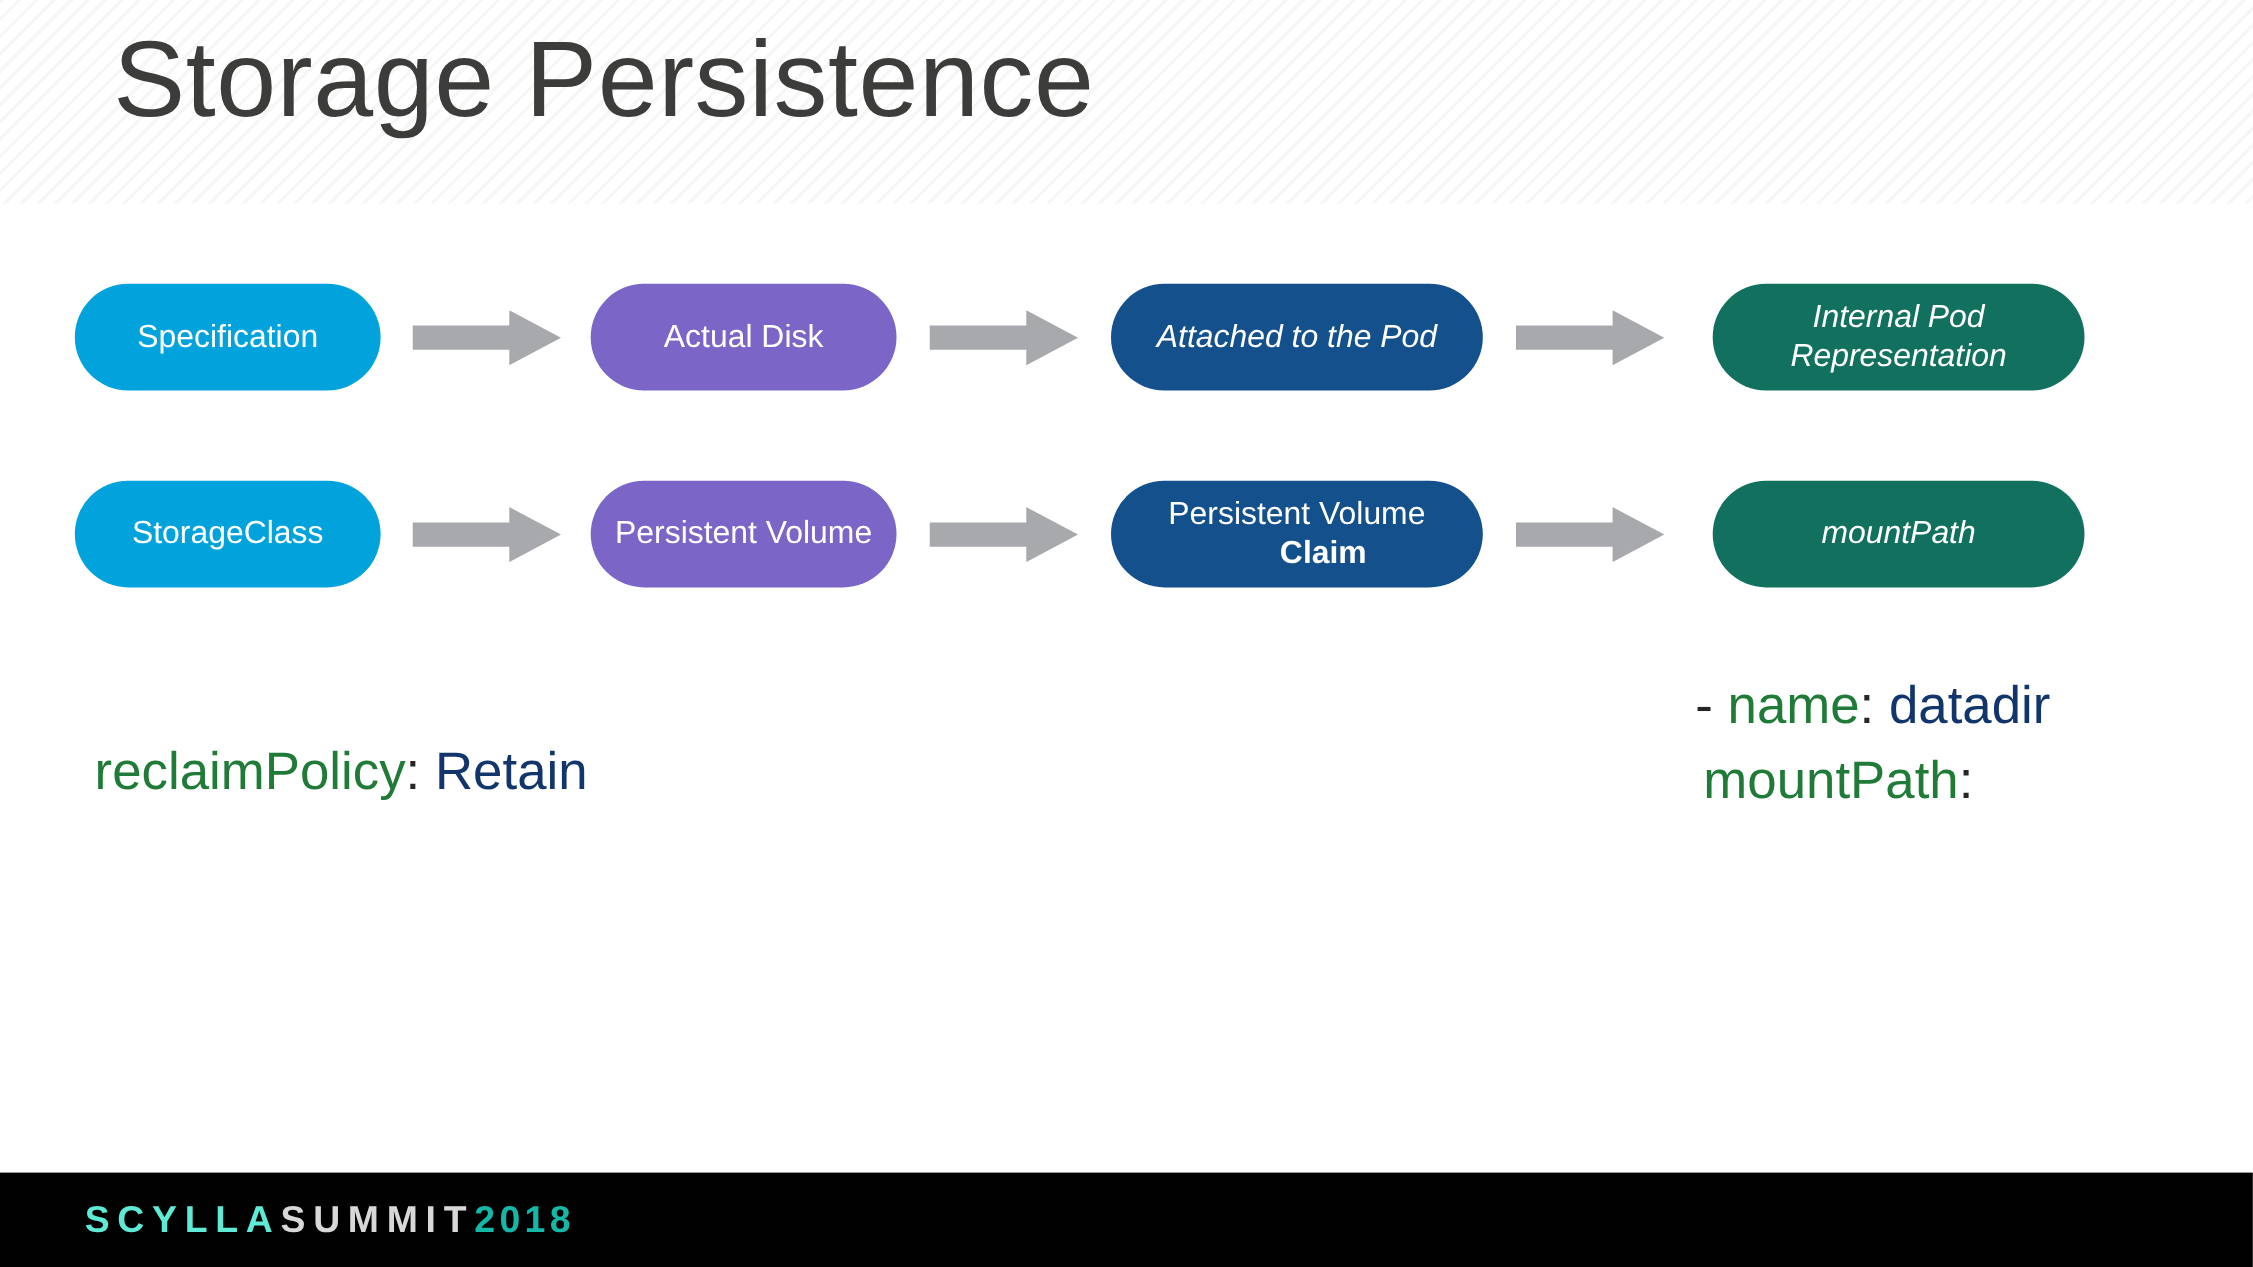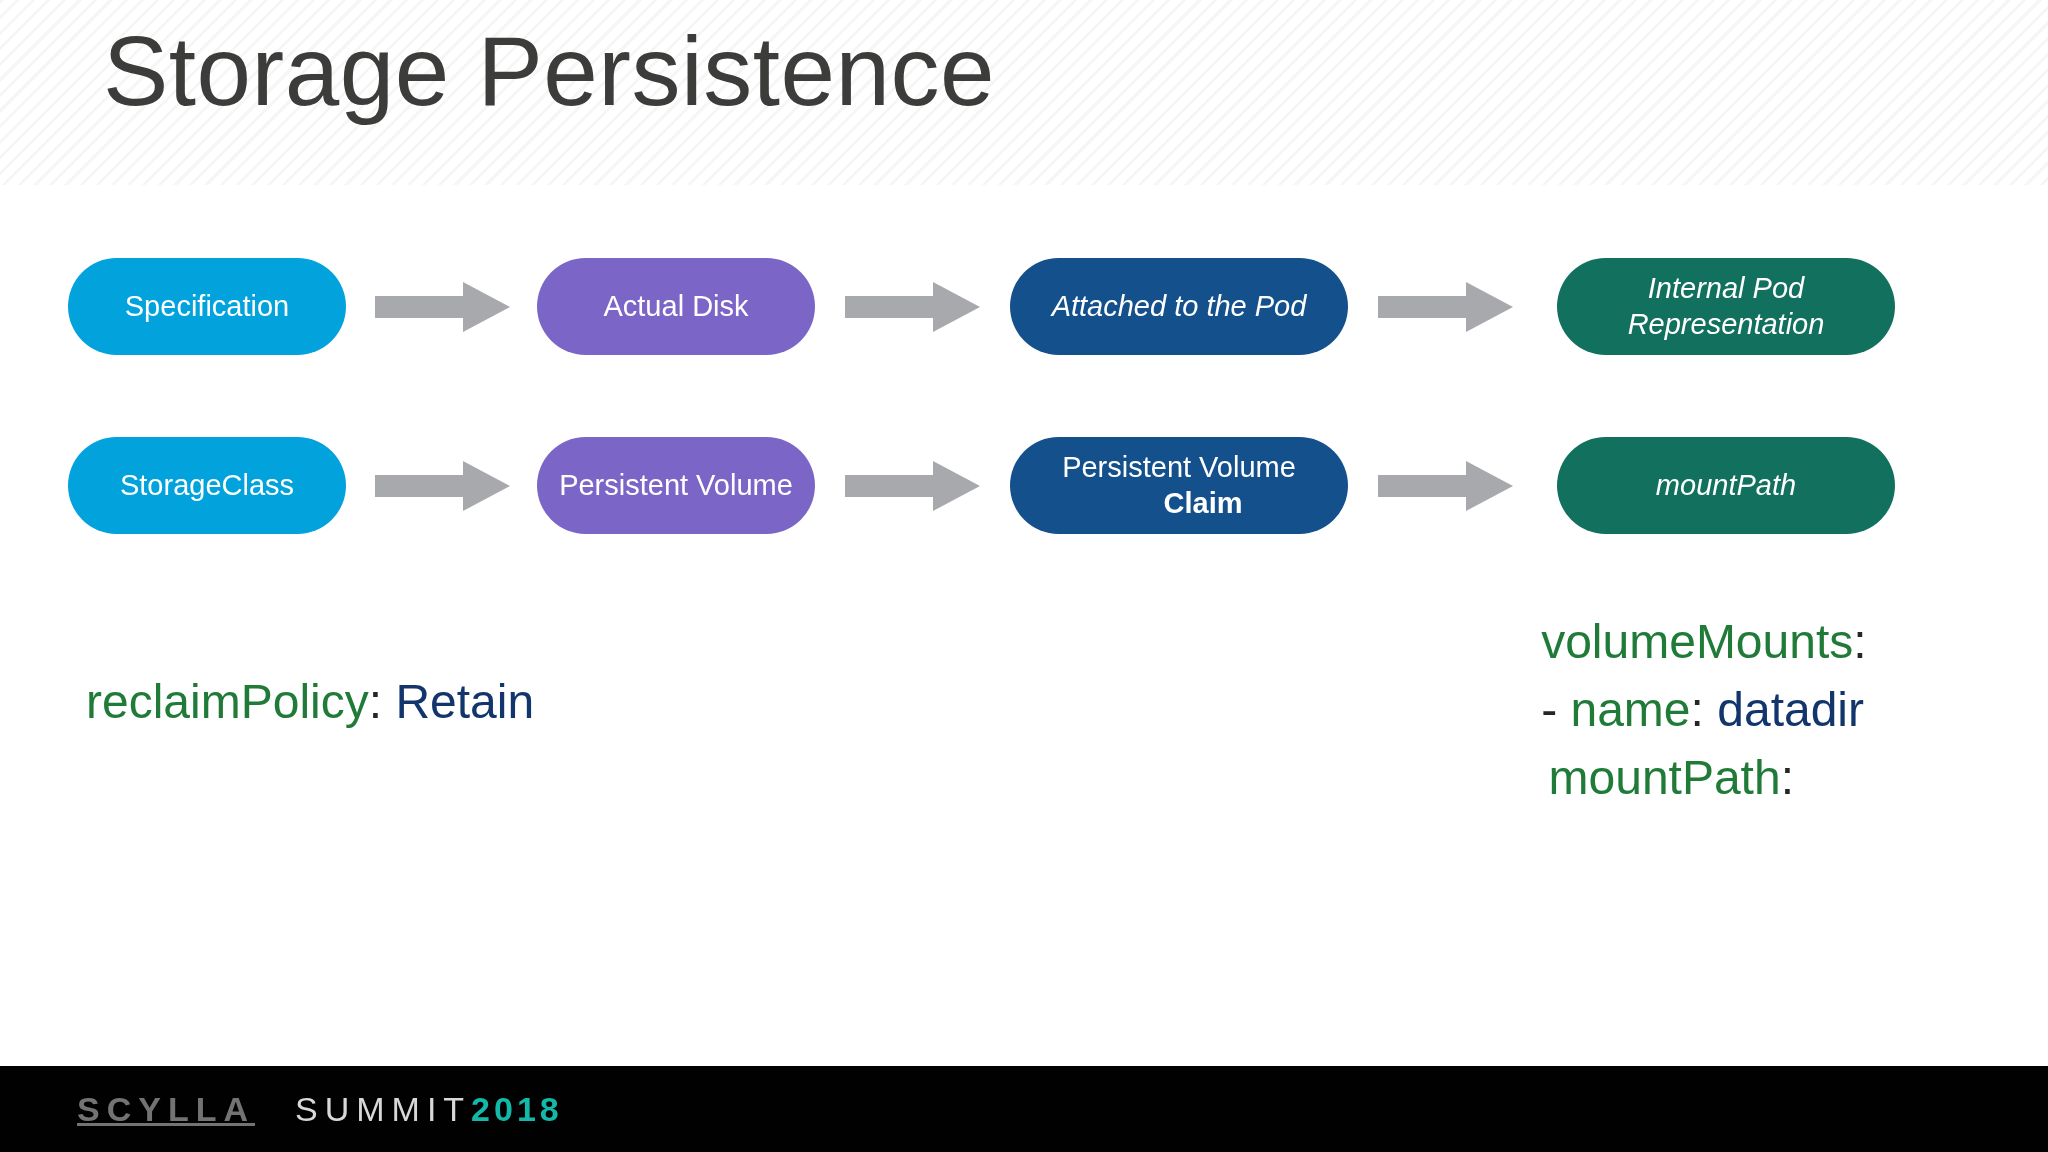--- a/index.html
+++ b/index.html
@@ -127,22 +127,22 @@
   .footer-logo {
     position: absolute;
     left: 77px;
     top: 26px;
     font-size: 34px;
     line-height: 1;
     letter-spacing: 7px;
     white-space: nowrap;
     font-family: "Liberation Sans", sans-serif;
   }
-  .lg-scylla  { color: #737373; font-weight: bold; text-decoration: underline; }
-  .lg-summit  { color: #d8d8d8; font-weight: 400; margin-left: 40px; }
+  .lg-scylla  { color: #5eead4; font-weight: bold; }
+  .lg-summit  { color: #d8d8d8; font-weight: 700; }
   .lg-year    { color: #14b8a6; font-weight: bold; letter-spacing: 4px; }
 </style>
 </head>
 <body>
 
 <div class="header-band">
   <div class="slide-title">Storage Persistence</div>
 </div>
 
 <div class="flow row1">
@@ -218,21 +218,20 @@
     <span class="ptext">mountPath</span>
   </div>
 </div>
 
 <div class="code code-left">
   <span class="k">reclaimPolicy</span><span class="p">:</span>
   <span class="v">Retain</span>
 </div>
 
 <div class="code code-right">
-  <span class="cline cl-1"><span class="k">volumeMounts</span><span class="p">:</span></span>
   <span class="cline cl-2"><span class="p">-</span> <span class="k">name</span><span class="p">:</span> <span class="v">datadir</span></span>
   <span class="cline cl-3"><span class="k">mountPath</span><span class="p">:</span></span>
 </div>
 
 <div class="footer-bar">
   <div class="footer-logo">
     <span class="lg-scylla">SCYLLA</span><span class="lg-summit">SUMMIT</span><span class="lg-year">2018</span>
   </div>
 </div>
 

